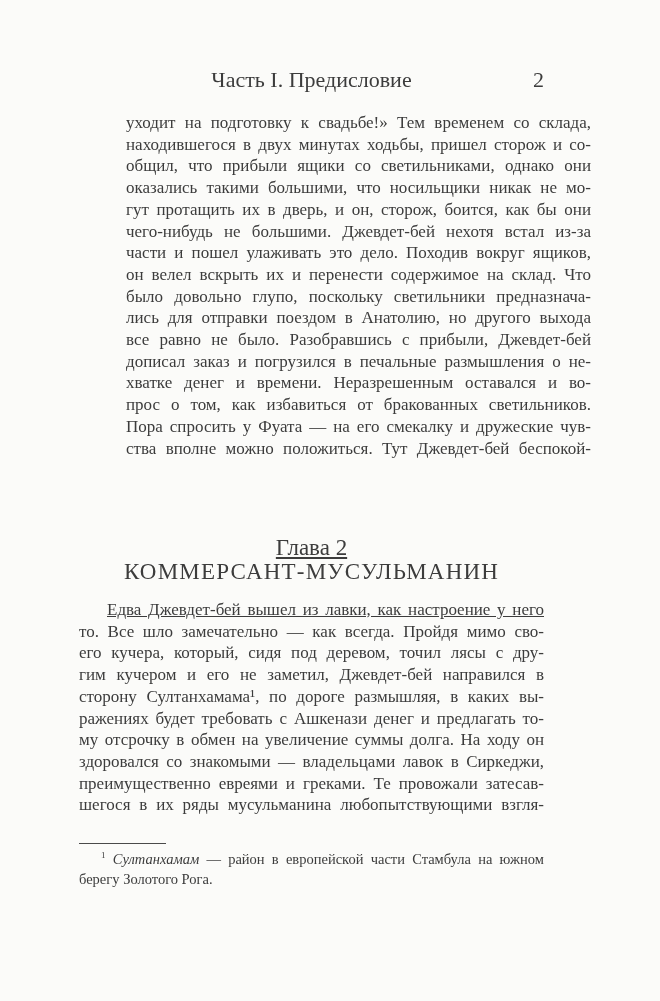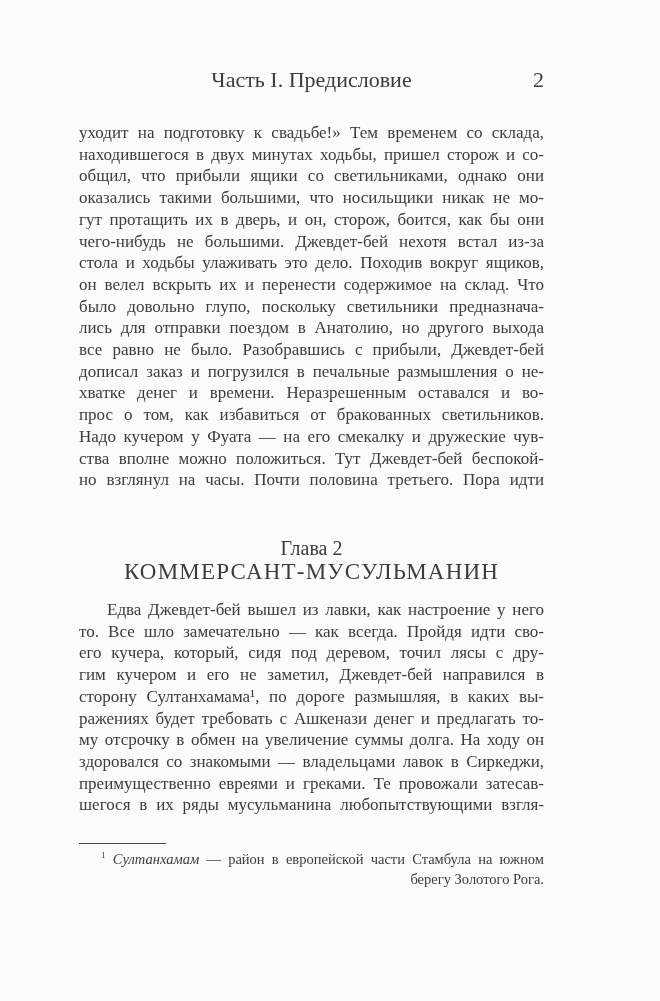--- a/index.html
+++ b/index.html
@@ -46,30 +46,31 @@
     line-height: 21.7px;
     text-align: justify;
     text-align-last: justify;
     -moz-text-align-last: justify;
     white-space: normal;
   }
   .bl.endline {
     text-align-last: left;
     -moz-text-align-last: left;
   }
-  .bl.ind { text-indent: 28px; }
+  .bl.ind { text-indent: 28px; text-decoration: underline; }
   
   .chapter-number {
     position: absolute;
     left: 79px;
     width: 465px;
     top: 538px;
     text-align: center;
-    font-size: 20px;
+    font-size: 23px;
     line-height: 20px;
+    text-decoration: underline;
   }
   .chapter-title {
     position: absolute;
     left: 79px;
     width: 465px;
     top: 560px;
     text-align: center;
     font-size: 23px;
     letter-spacing: 1.2px;
     line-height: 24px;
@@ -91,65 +92,64 @@
     font-size: 14.5px;
     line-height: 19.5px;
   }
   .fn-line1 {
     text-indent: 22px;
     text-align: justify;
     text-align-last: justify;
     -moz-text-align-last: justify;
   }
   .fn-line2 {
-    text-align: right;
+    text-align: left;
   }
   .fn-marker {
     font-size: 9px;
     vertical-align: super;
     line-height: 0;
   }
   .fn-term { font-style: italic; margin-top: 20px; }
 </style>
 </head>
 <body>
 
 <div class="page">
 
   <div class="text-col header" style="position:absolute;">
     <span class="running-title">Часть I. Предисловие</span>
     <span class="page-num">2</span>
   </div>
 
-  <div class="para" style="top:122px;">
+  <div class="para" style="top:112px;margin-left:47px;">
     <div class="bl">уходит на подготовку к свадьбе!» Тем временем со склада,</div>
     <div class="bl">находившегося в двух минутах ходьбы, пришел сторож и со-</div>
     <div class="bl">общил, что прибыли ящики со светильниками, однако они</div>
     <div class="bl">оказались такими большими, что носильщики никак не мо-</div>
     <div class="bl">гут протащить их в дверь, и он, сторож, боится, как бы они</div>
     <div class="bl">чего-нибудь не большими. Джевдет-бей нехотя встал из-за</div>
-    <div class="bl">стола и ходьбы улаживать это дело. Походив вокруг ящиков,</div>
+    <div class="bl">части и пошел улаживать это дело. Походив вокруг ящиков,</div>
     <div class="bl">он велел вскрыть их и перенести содержимое на склад. Что</div>
     <div class="bl">было довольно глупо, поскольку светильники предназнача-</div>
     <div class="bl">лись для отправки поездом в Анатолию, но другого выхода</div>
     <div class="bl">все равно не было. Разобравшись с прибыли, Джевдет-бей</div>
     <div class="bl">дописал заказ и погрузился в печальные размышления о не-</div>
     <div class="bl">хватке денег и времени. Неразрешенным оставался и во-</div>
     <div class="bl">прос о том, как избавиться от бракованных светильников.</div>
-    <div class="bl">Надо кучером у Фуата — на его смекалку и дружеские чув-</div>
+    <div class="bl">Пора спросить у Фуата — на его смекалку и дружеские чув-</div>
     <div class="bl">ства вполне можно положиться. Тут Джевдет-бей беспокой-</div>
-    <div class="bl">но взглянул на часы. Почти половина третьего. Пора идти</div>
   </div>
 
   <div class="chapter-number">Глава 2</div>
   <div class="chapter-title">КОММЕРСАНТ-МУСУЛЬМАНИН</div>
 
   <div class="para" style="top:599px;">
     <div class="bl ind">Едва Джевдет-бей вышел из лавки, как настроение у него</div>
-    <div class="bl">то. Все шло замечательно — как всегда. Пройдя идти сво-</div>
+    <div class="bl">то. Все шло замечательно — как всегда. Пройдя мимо сво-</div>
     <div class="bl">его кучера, который, сидя под деревом, точил лясы с дру-</div>
     <div class="bl">гим кучером и его не заметил, Джевдет-бей направился в</div>
     <div class="bl">сторону Султанхамама¹, по дороге размышляя, в каких вы-</div>
     <div class="bl">ражениях будет требовать с Ашкенази денег и предлагать то-</div>
     <div class="bl">му отсрочку в обмен на увеличение суммы долга. На ходу он</div>
     <div class="bl">здоровался со знакомыми — владельцами лавок в Сиркеджи,</div>
     <div class="bl">преимущественно евреями и греками. Те провожали затесав-</div>
     <div class="bl">шегося в их ряды мусульманина любопытствующими взгля-</div>
   </div>
 

